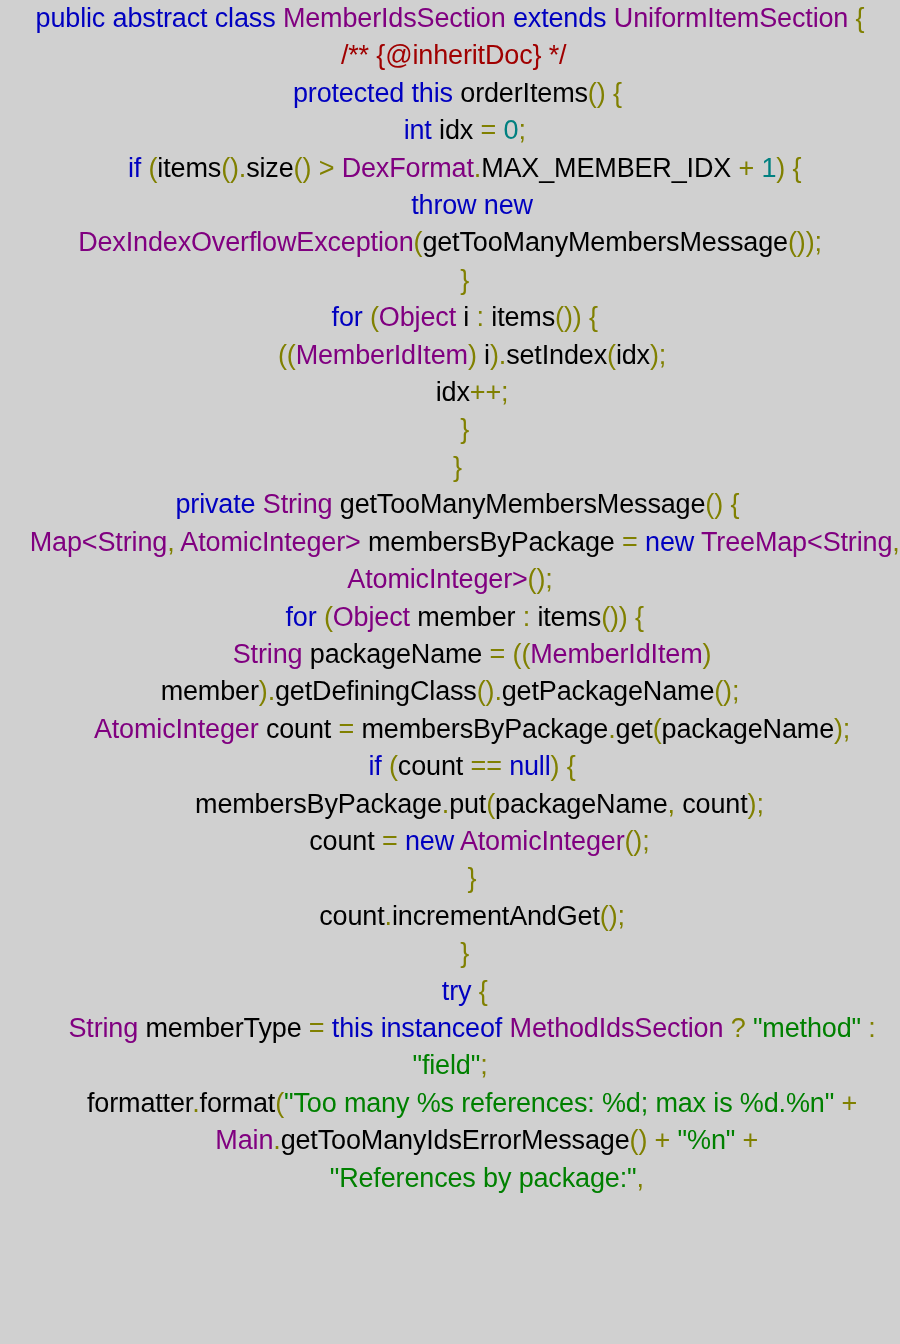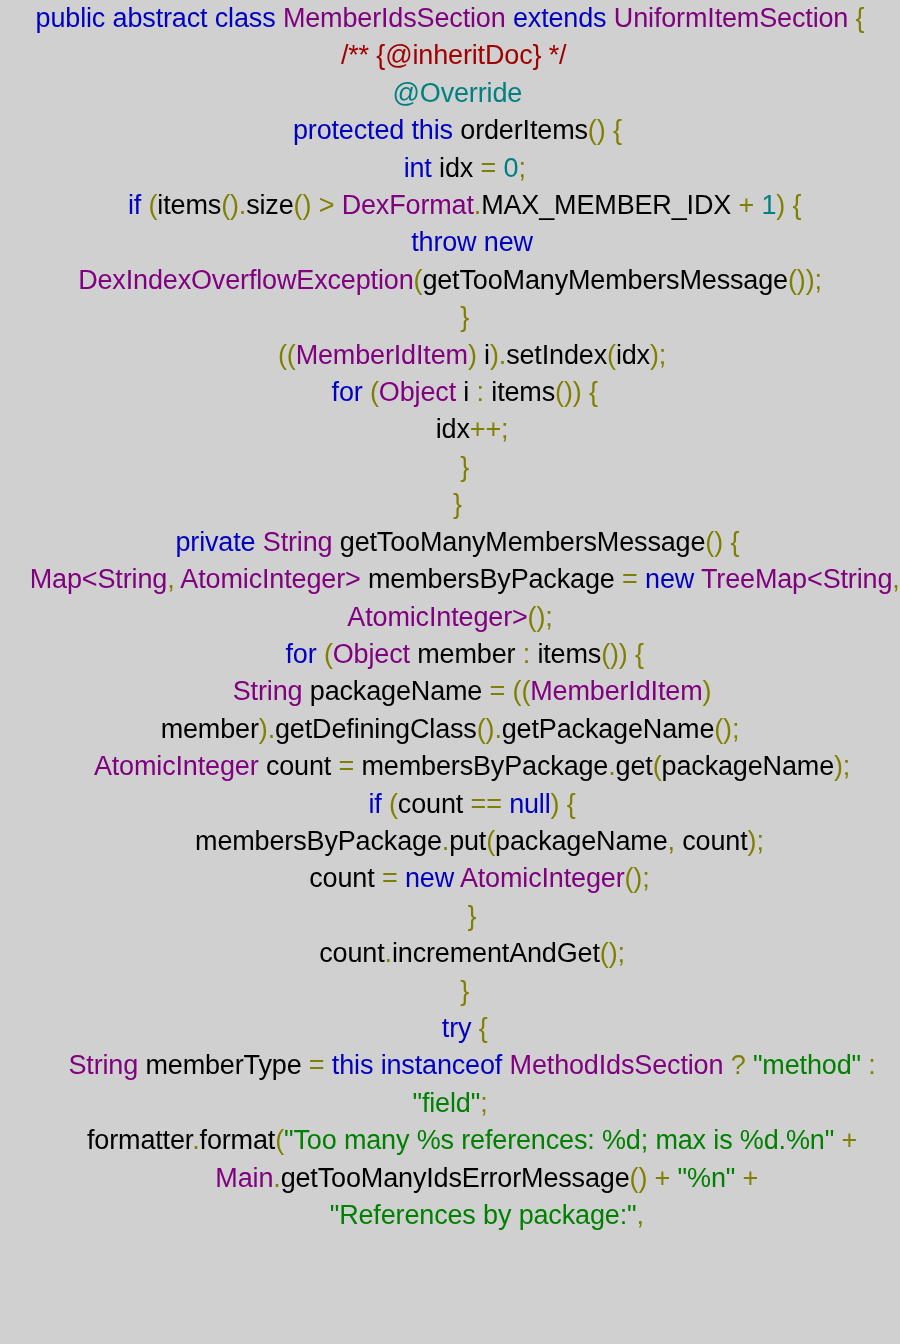--- a/index.html
+++ b/index.html
@@ -43,28 +43,27 @@
   .t-num  { color: #008080; }
   .t-pun  { color: #808000; }
   .t-id   { color: #000000; }
 </style>
 </head>
 <body>
 
 <div id="code-view">
     <div class="code-line"><span class="t-kw">public</span><span class="t-id"> </span><span class="t-kw">abstract</span><span class="t-id"> </span><span class="t-kw">class</span><span class="t-id"> </span><span class="t-type">MemberIdsSection</span><span class="t-id"> </span><span class="t-kw">extends</span><span class="t-id"> </span><span class="t-type">UniformItemSection</span><span class="t-id"> </span><span class="t-pun">{</span></div>
     <div class="code-line"><span> </span><span class="t-cmt">/** {@inheritDoc} */</span></div>
-    <div class="code-line"><span>  </span><span class="t-ann">@Override</span></div>
     <div class="code-line"><span>  </span><span class="t-kw">protected</span><span class="t-id"> </span><span class="t-kw">this</span><span class="t-id"> </span><span class="t-id">orderItems</span><span class="t-pun">()</span><span class="t-id"> </span><span class="t-pun">{</span></div>
     <div class="code-line"><span>    </span><span class="t-kw">int</span><span class="t-id"> </span><span class="t-id">idx</span><span class="t-id"> </span><span class="t-pun">=</span><span class="t-id"> </span><span class="t-num">0</span><span class="t-pun">;</span></div>
     <div class="code-line"><span>    </span><span class="t-kw">if</span><span class="t-id"> </span><span class="t-pun">(</span><span class="t-id">items</span><span class="t-pun">()</span><span class="t-pun">.</span><span class="t-id">size</span><span class="t-pun">()</span><span class="t-id"> </span><span class="t-pun">&gt;</span><span class="t-id"> </span><span class="t-type">DexFormat</span><span class="t-pun">.</span><span class="t-id">MAX_MEMBER_IDX</span><span class="t-id"> </span><span class="t-pun">+</span><span class="t-id"> </span><span class="t-num">1</span><span class="t-pun">)</span><span class="t-id"> </span><span class="t-pun">{</span></div>
     <div class="code-line"><span>      </span><span class="t-kw">throw</span><span class="t-id"> </span><span class="t-kw">new</span><span class="t-id"> </span><span class="t-type">DexIndexOverflowException</span><span class="t-pun">(</span><span class="t-id">getTooManyMembersMessage</span><span class="t-pun">())</span><span class="t-pun">;</span></div>
     <div class="code-line"><span>    </span><span class="t-pun">}</span></div>
+    <div class="code-line"><span>    </span><span class="t-kw">for</span><span class="t-id"> </span><span class="t-pun">(</span><span class="t-type">Object</span><span class="t-id"> </span><span class="t-id">i</span><span class="t-id"> </span><span class="t-pun">:</span><span class="t-id"> </span><span class="t-id">items</span><span class="t-pun">()) </span><span class="t-pun">{</span></div>
     <div class="code-line"><span>      </span><span class="t-pun">((</span><span class="t-type">MemberIdItem</span><span class="t-pun">)</span><span class="t-id"> </span><span class="t-id">i</span><span class="t-pun">)</span><span class="t-pun">.</span><span class="t-id">setIndex</span><span class="t-pun">(</span><span class="t-id">idx</span><span class="t-pun">);</span></div>
-    <div class="code-line"><span>    </span><span class="t-kw">for</span><span class="t-id"> </span><span class="t-pun">(</span><span class="t-type">Object</span><span class="t-id"> </span><span class="t-id">i</span><span class="t-id"> </span><span class="t-pun">:</span><span class="t-id"> </span><span class="t-id">items</span><span class="t-pun">()) </span><span class="t-pun">{</span></div>
     <div class="code-line"><span>      </span><span class="t-id">idx</span><span class="t-pun">++;</span></div>
     <div class="code-line"><span>    </span><span class="t-pun">}</span></div>
     <div class="code-line"><span>  </span><span class="t-pun">}</span></div>
     <div class="code-line"><span>  </span><span class="t-kw">private</span><span class="t-id"> </span><span class="t-type">String</span><span class="t-id"> </span><span class="t-id">getTooManyMembersMessage</span><span class="t-pun">()</span><span class="t-id"> </span><span class="t-pun">{</span></div>
     <div class="code-line"><span>    </span><span class="t-type">Map</span><span class="t-type">&lt;</span><span class="t-type">String</span><span class="t-pun">,</span><span class="t-id"> </span><span class="t-type">AtomicInteger</span><span class="t-type">&gt;</span><span class="t-id"> </span><span class="t-id">membersByPackage</span><span class="t-id"> </span><span class="t-pun">=</span><span class="t-id"> </span><span class="t-kw">new</span><span class="t-id"> </span><span class="t-type">TreeMap</span><span class="t-type">&lt;</span><span class="t-type">String</span><span class="t-pun">,</span><span class="t-id"> </span><span class="t-type">AtomicInteger</span><span class="t-type">&gt;</span><span class="t-pun">();</span></div>
     <div class="code-line"><span>    </span><span class="t-kw">for</span><span class="t-id"> </span><span class="t-pun">(</span><span class="t-type">Object</span><span class="t-id"> </span><span class="t-id">member</span><span class="t-id"> </span><span class="t-pun">:</span><span class="t-id"> </span><span class="t-id">items</span><span class="t-pun">()) </span><span class="t-pun">{</span></div>
     <div class="code-line"><span>      </span><span class="t-type">String</span><span class="t-id"> </span><span class="t-id">packageName</span><span class="t-id"> </span><span class="t-pun">=</span><span class="t-id"> </span><span class="t-pun">((</span><span class="t-type">MemberIdItem</span><span class="t-pun">)</span><span class="t-id"> </span><span class="t-id">member</span><span class="t-pun">)</span><span class="t-pun">.</span><span class="t-id">getDefiningClass</span><span class="t-pun">()</span><span class="t-pun">.</span><span class="t-id">getPackageName</span><span class="t-pun">();</span></div>
     <div class="code-line"><span>      </span><span class="t-type">AtomicInteger</span><span class="t-id"> </span><span class="t-id">count</span><span class="t-id"> </span><span class="t-pun">=</span><span class="t-id"> </span><span class="t-id">membersByPackage</span><span class="t-pun">.</span><span class="t-id">get</span><span class="t-pun">(</span><span class="t-id">packageName</span><span class="t-pun">);</span></div>
     <div class="code-line"><span>      </span><span class="t-kw">if</span><span class="t-id"> </span><span class="t-pun">(</span><span class="t-id">count</span><span class="t-id"> </span><span class="t-pun">==</span><span class="t-id"> </span><span class="t-kw">null</span><span class="t-pun">)</span><span class="t-id"> </span><span class="t-pun">{</span></div>
     <div class="code-line"><span>        </span><span class="t-id">membersByPackage</span><span class="t-pun">.</span><span class="t-id">put</span><span class="t-pun">(</span><span class="t-id">packageName</span><span class="t-pun">,</span><span class="t-id"> </span><span class="t-id">count</span><span class="t-pun">);</span></div>

